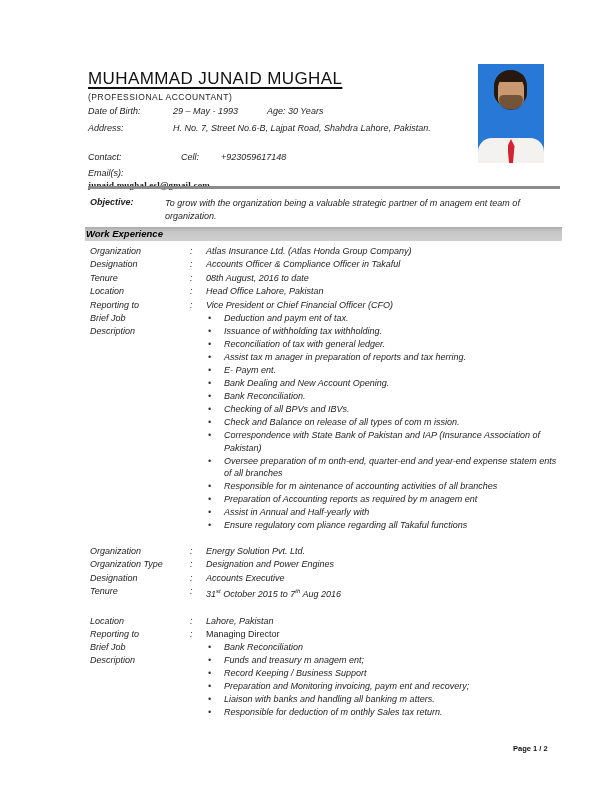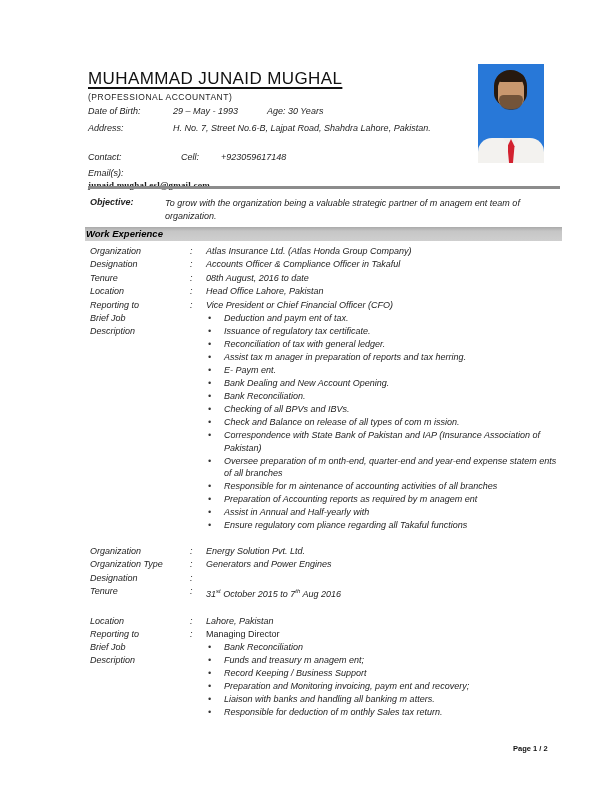--- a/index.html
+++ b/index.html
@@ -142,21 +142,21 @@
         <span>Brief Job</span><br>
         <span>Description</span>
       </span>
       <ul class="blist">
         <li>
             <span class="blt"></span>
             <span class="btx">Deduction and paym ent of tax.</span>
           </li>
         <li>
             <span class="blt"></span>
-            <span class="btx">Issuance of regulatory tax certificate.</span>
+            <span class="btx">Issuance of withholding tax withholding.</span>
           </li>
         <li>
             <span class="blt"></span>
             <span class="btx">Reconciliation of tax with general ledger.</span>
           </li>
         <li>
             <span class="blt"></span>
             <span class="btx">Assist tax m anager in preparation of reports and tax herring.</span>
           </li>
         <li>
@@ -209,25 +209,26 @@
 
   <div class="job job2">
     <div class="drow">
       <span class="lbl">Organization</span>
       <span class="col">:</span>
       <span class="val">Energy Solution Pvt. Ltd.</span>
     </div>
     <div class="drow">
       <span class="lbl">Organization Type</span>
       <span class="col">:</span>
-      <span class="val">Generators and Power Engines</span>
+      <span class="val">Designation and Power Engines</span>
     </div>
     <div class="drow">
       <span class="lbl">Designation</span>
       <span class="col">:</span>
+      <span class="val">Accounts Executive</span>
     </div>
     <div class="drow">
       <span class="lbl">Tenure</span>
       <span class="col">:</span>
       <span class="val"><span>31</span><span class="sup">st</span><span> October 2015 to 7</span><span class="sup">th</span><span> Aug 2016</span></span>
     </div>
     <div class="spacer"></div>
     <div class="drow">
       <span class="lbl">Location</span>
       <span class="col">:</span>

